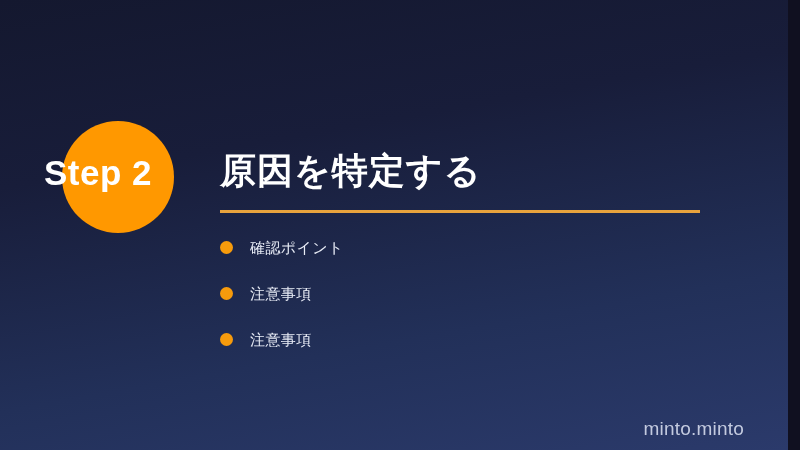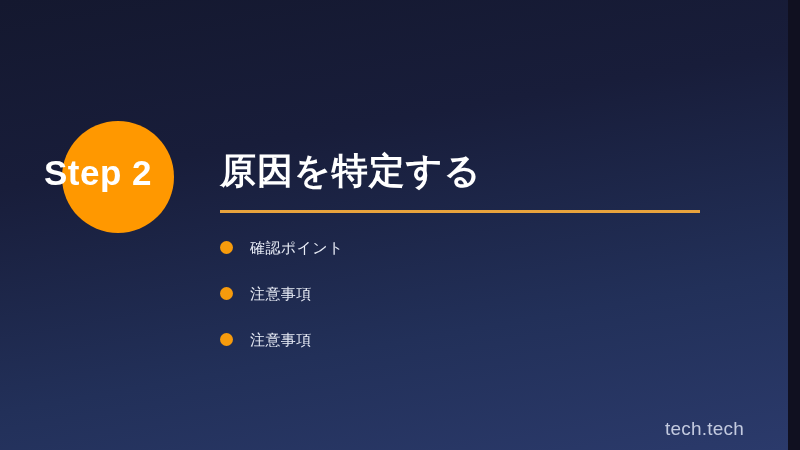--- a/index.html
+++ b/index.html
@@ -134,15 +134,15 @@
       <span class="bullet-text">注意事項</span>
     </div>
 
     <div class="bullet-row">
       <span class="bullet-dot"></span>
       <span class="bullet-text">注意事項</span>
     </div>
 
   </div>
 
-  <div class="footer">tech.tech</div>
+  <div class="footer">minto.minto</div>
 
 </div>
 
 </body></html>

